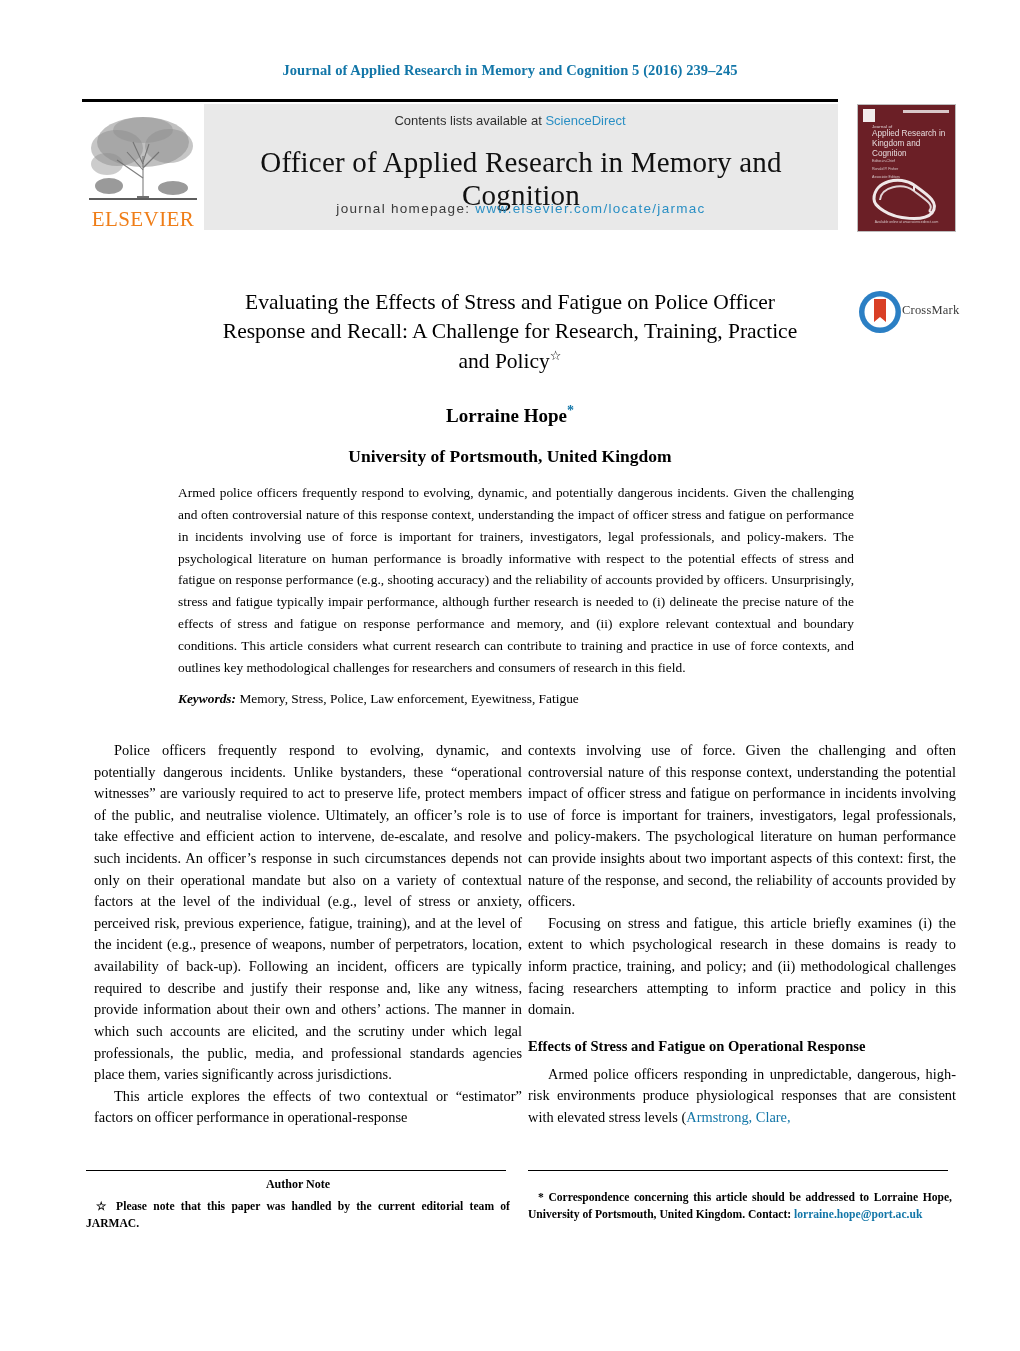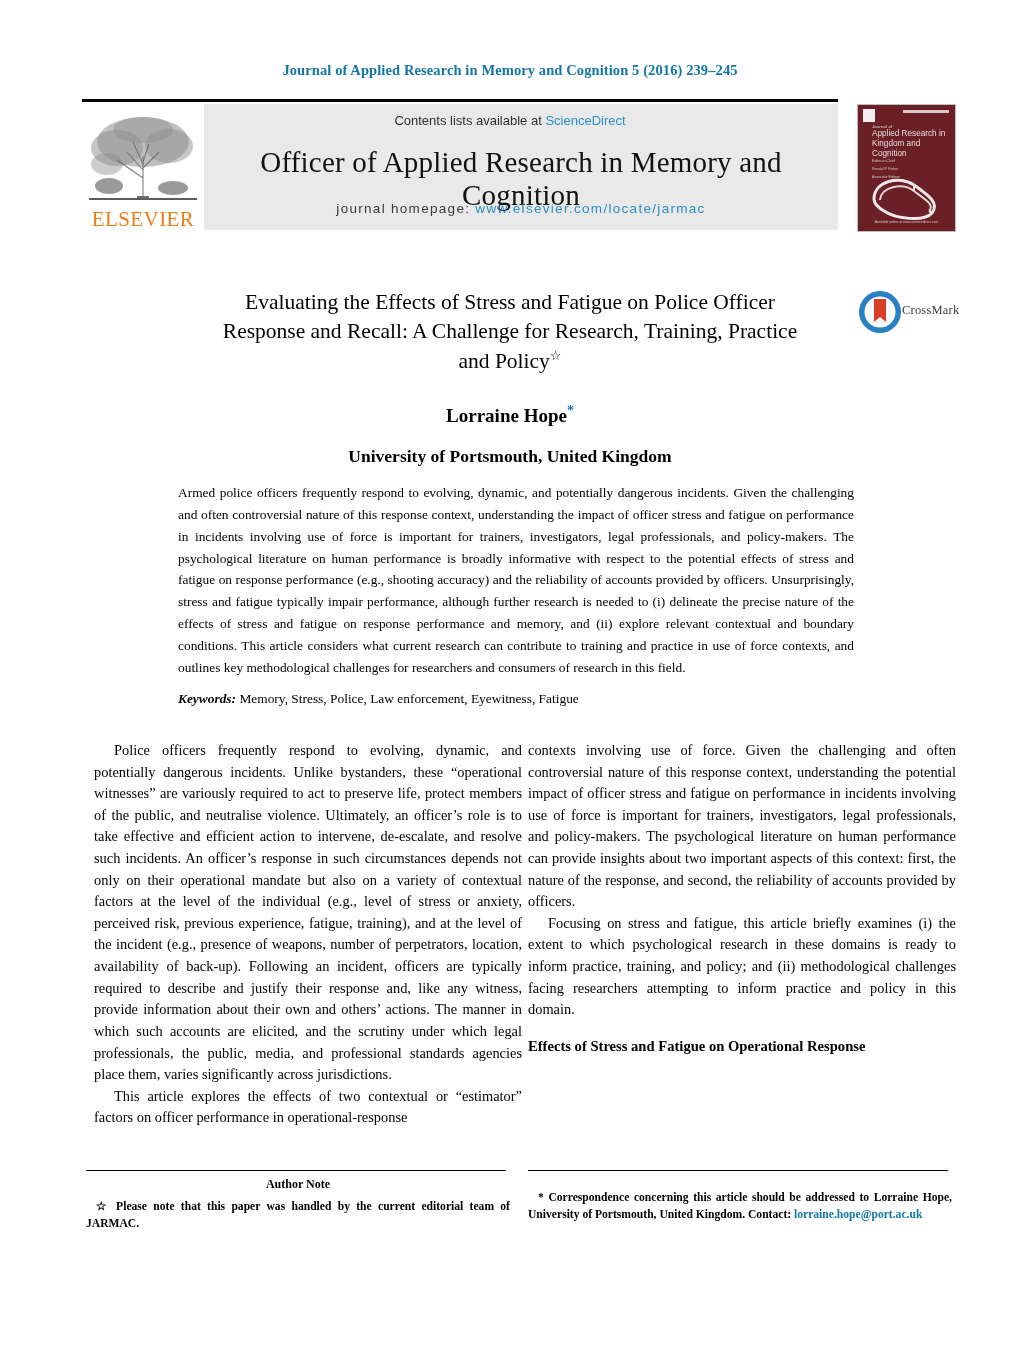--- a/index.html
+++ b/index.html
@@ -422,20 +422,21 @@
 
   <div class="col left">
     <p>Police officers frequently respond to evolving, dynamic, and potentially dangerous incidents. Unlike bystanders, these “operational witnesses” are variously required to act to preserve life, protect members of the public, and neutralise violence. Ultimately, an officer’s role is to take effective and efficient action to intervene, de-escalate, and resolve such incidents. An officer’s response in such circumstances depends not only on their operational mandate but also on a variety of contextual factors at the level of the individual (e.g., level of stress or anxiety, perceived risk, previous experience, fatigue, training), and at the level of the incident (e.g., presence of weapons, number of perpetrators, location, availability of back-up). Following an incident, officers are typically required to describe and justify their response and, like any witness, provide information about their own and others’ actions. The manner in which such accounts are elicited, and the scrutiny under which legal professionals, the public, media, and professional standards agencies place them, varies significantly across jurisdictions.</p>
     <p>This article explores the effects of two contextual or “estimator” factors on officer performance in operational-response</p>
   </div>
 
   <div class="col right">
     <p class="noindent">contexts involving use of force. Given the challenging and often controversial nature of this response context, understanding the potential impact of officer stress and fatigue on performance in incidents involving use of force is important for trainers, investigators, legal professionals, and policy-makers. The psychological literature on human performance can provide insights about two important aspects of this context: first, the nature of the response, and second, the reliability of accounts provided by officers.</p>
     <p>Focusing on stress and fatigue, this article briefly examines (i) the extent to which psychological research in these domains is ready to inform practice, training, and policy; and (ii) methodological challenges facing researchers attempting to inform practice and policy in this domain.</p>
     <div class="sect-head">Effects of Stress and Fatigue on Operational Response</div>
+    <p><span>Armed police officers responding in unpredictable, dangerous, high-risk environments produce physiological responses that are consistent with elevated stress levels (</span><span class="cite">Armstrong, Clare,</span></p>
   </div>
 
   <div class="foot-rule"></div>
   <div class="foot-rule-r"></div>
 
   <div class="footnote left">
     <div class="foot-title">Author Note</div>
     <p><span>☆</span>
       <span>Please note that this paper was handled by the current editorial team of JARMAC.</span></p>
   </div>

